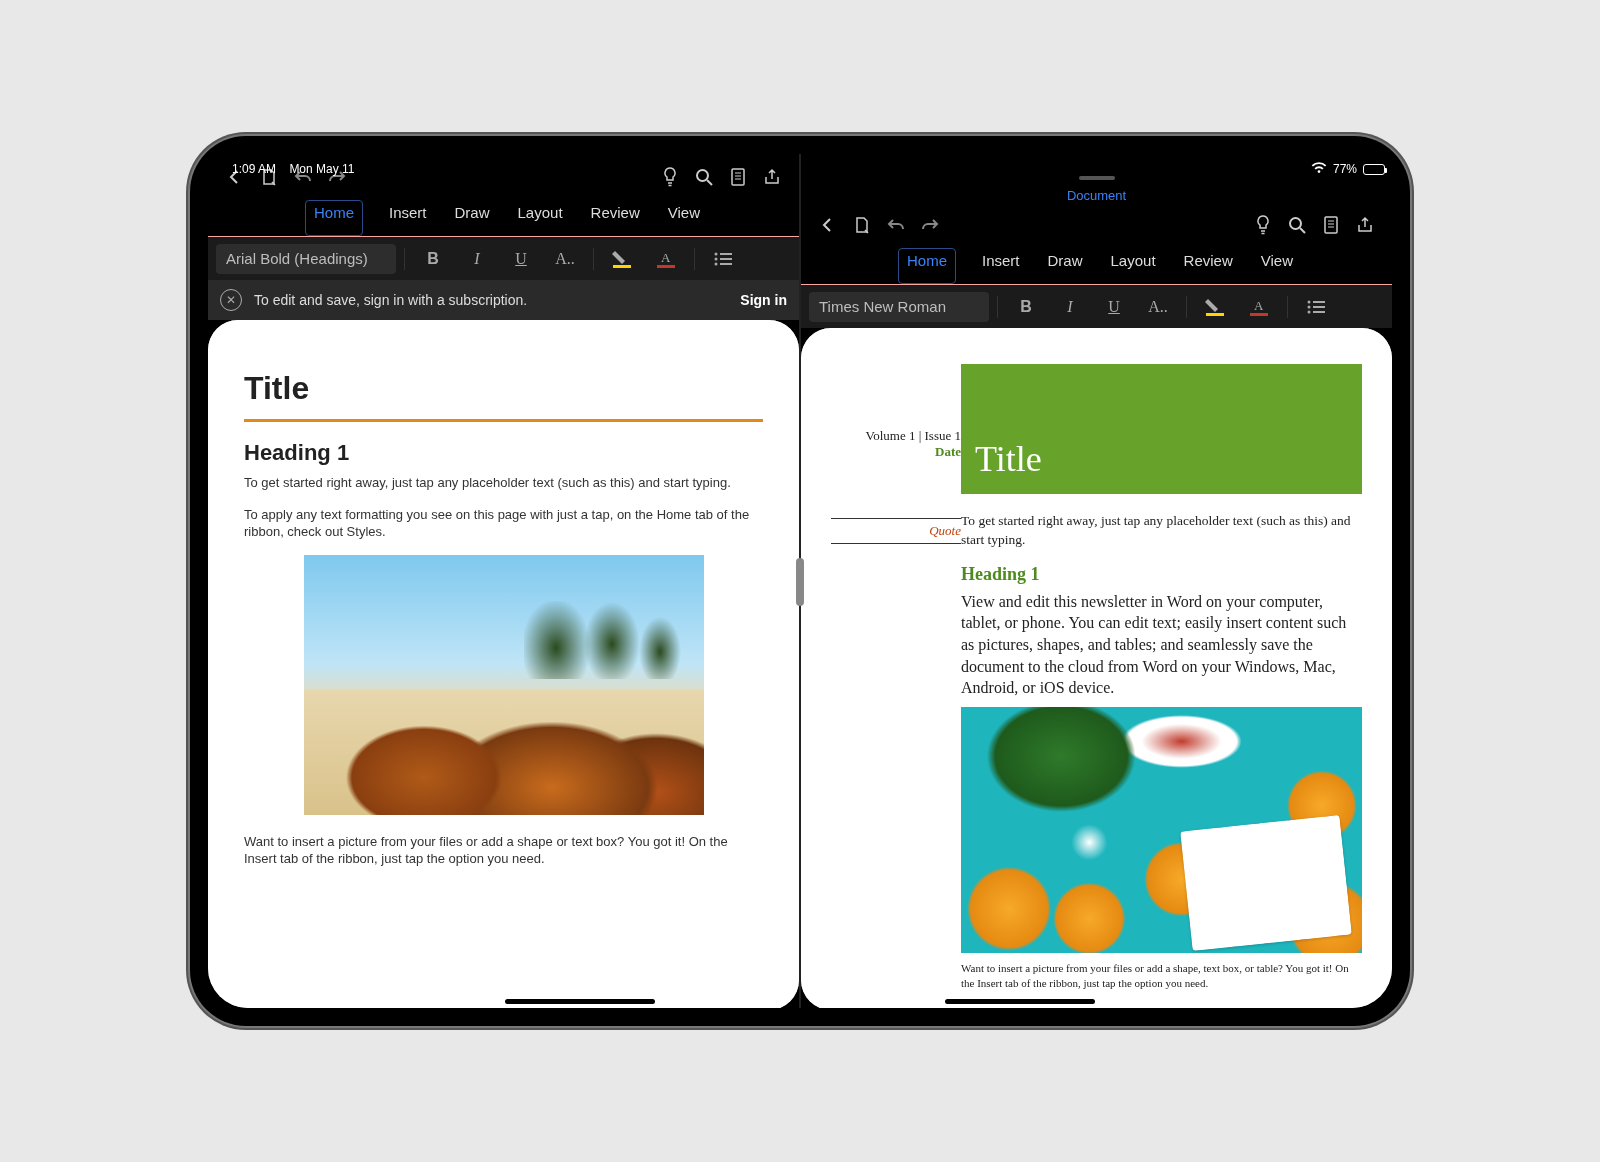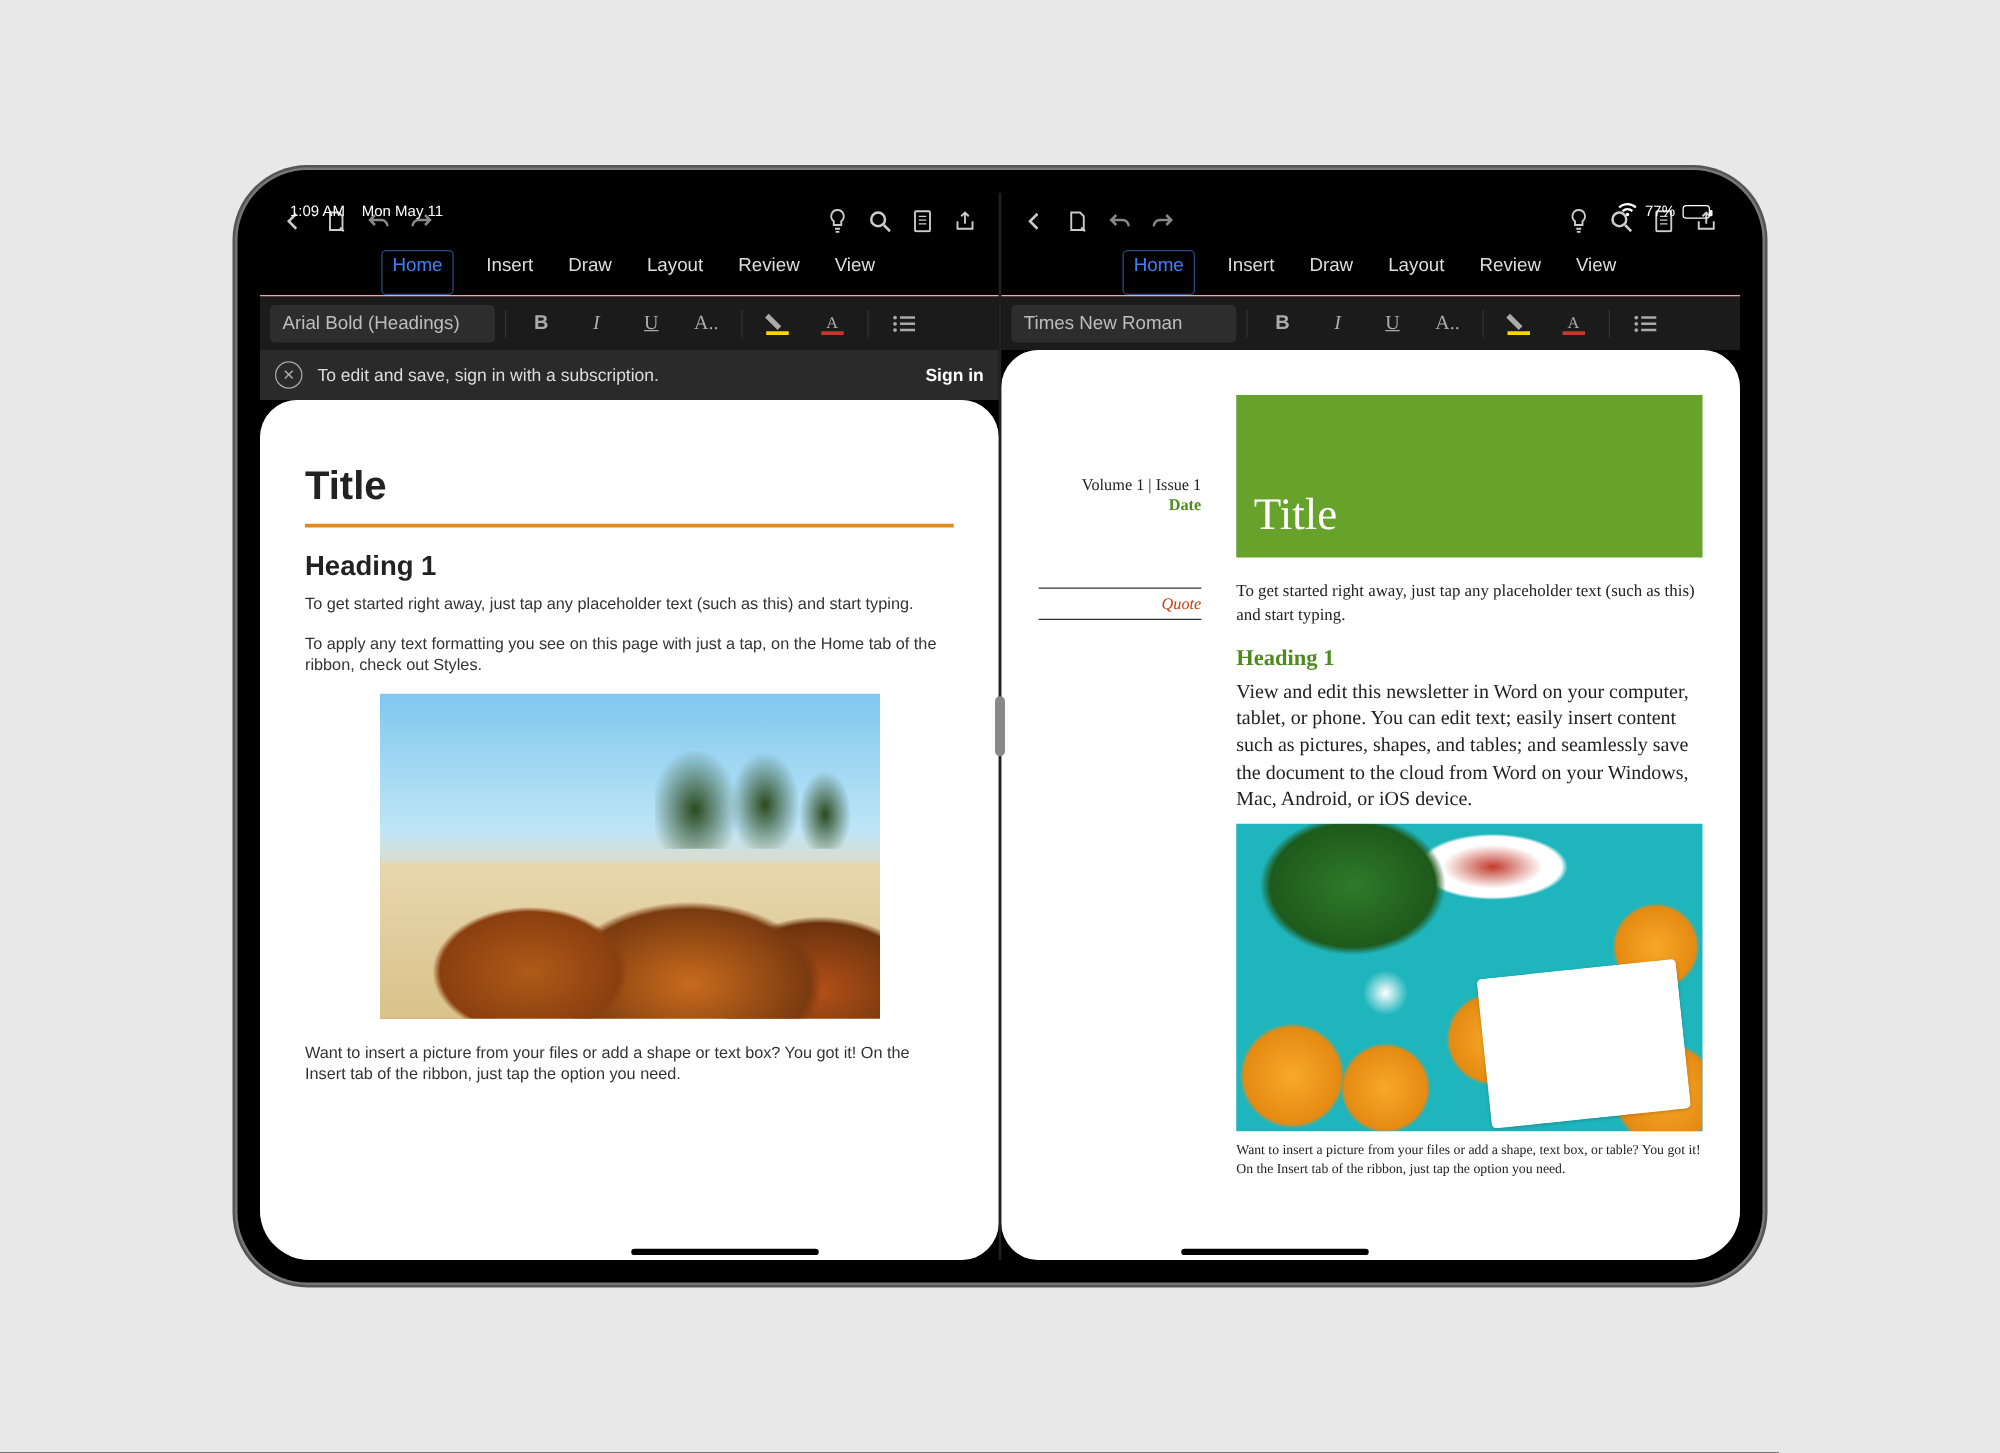--- a/index.html
+++ b/index.html
@@ -17,21 +17,21 @@
     box-shadow: 0 0 0 2px #777, 0 0 0 4px #555;
   }
   .screen {
     width: 100%; height: 100%;
     background: #000; border-radius: 40px;
     overflow: hidden; display: flex; flex-direction: column;
   }
   .status-bar {
     height: 22px; color: #fff; font-size: 12px;
     display: flex; align-items: center; padding: 0 24px;
-    position: absolute; top: 22px; left: 18px; right: 18px;
+    position: absolute; top: 22px; left: 18px; right: 1px;
   }
   .status-left { flex: 0 0 auto; }
   .status-right { margin-left: auto; display: flex; align-items: center; gap: 6px; }
   .wifi-icon { display: inline-block; }
   .battery {
     width: 22px; height: 11px; border: 1px solid #fff; border-radius: 3px;
     position: relative;
   }
   .battery::after {
     content: ""; position: absolute; right: -3px; top: 3px;
@@ -141,21 +141,21 @@
   .docA .photo::after {
     content: ""; position: absolute; left: 55%; right: 5%; top: 18%; height: 30%;
     background:
       radial-gradient(50px 70px at 20% 60%, #2b4a1e 0%, transparent 70%),
       radial-gradient(40px 60px at 55% 55%, #2b4a1e 0%, transparent 70%),
       radial-gradient(30px 50px at 85% 65%, #2b4a1e 0%, transparent 70%);
   }
 
   
   .docB { padding: 36px 30px 20px; color: #222; display: grid;
-          grid-template-columns: 130px 1fr; column-gap: 28px; }
+          grid-template-columns: 130px 1fr; column-gap: 0; }
   .docB .side { text-align: right; font-family: Georgia, serif; }
   .docB .side .vol { font-size: 13px; color: #222; margin-top: 64px; }
   .docB .side .date { color: #4f8a1e; font-size: 13px; font-weight: 600; }
   .docB .side .quote {
     font-style: italic; font-size: 13px; color: #c2410c; margin-top: 58px;
     border-top: 1px solid #333; border-bottom: 1px solid #333; padding: 4px 0;
   }
   .docB .main { }
   .docB .banner {
     background: #67a32b; color: #fff; height: 130px; display: flex; align-items: flex-end;
@@ -333,20 +333,24 @@
             <p>Want to insert a picture from your files or add a shape or text box? You got it! On the Insert tab of the ribbon, just tap the option you need.</p>
           </div>
         </div>
       </div>
 
       <div class="divider">
         <div class="grabber"></div>
       </div>
 
       <div class="pane">
+        <div class="title-row">
+          <div class="title-handle"></div>
+          <div class="doc-title">Document</div>
+        </div>
 
         <div class="toolbar-row">
           <div class="icon-btn">
               <svg width="16" height="16" viewBox="0 0 16 16">
                 <path fill="none" stroke="#ccc" stroke-width="2" d="M10 2 4 8l6 6"></path>
               </svg>
             </div>
           <div class="icon-btn">
               <svg width="18" height="18" viewBox="0 0 18 18">
                 <path fill="none" stroke="#ccc" stroke-width="1.5" d="M4 2h7l3 3v11H4z"></path>

